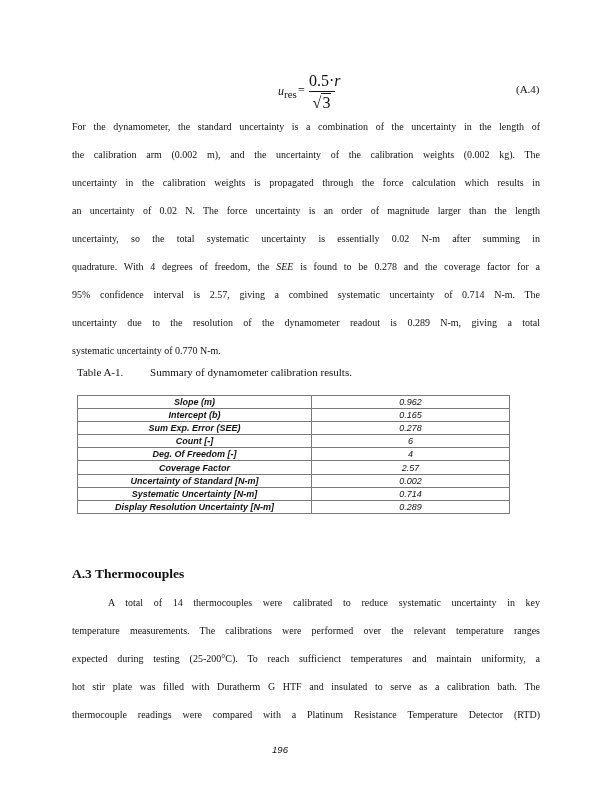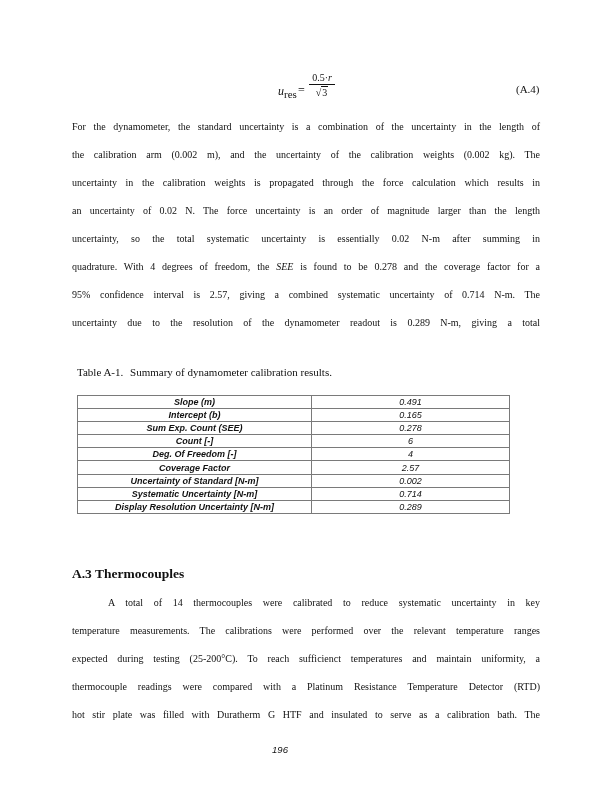--- a/index.html
+++ b/index.html
@@ -4,35 +4,35 @@
 <style>
   html, body { margin: 0; padding: 0; background: #ffffff; }
   body { width: 612px; height: 792px; position: relative; overflow: hidden; color: #111; }
   .serif { font-family: "Liberation Serif", "DejaVu Serif", serif; }
   .sans { font-family: "Liberation Sans", "DejaVu Sans", sans-serif; font-style: italic; }
 
   .equation { position: absolute; top: 72px; left: 0; width: 612px; height: 40px; }
   .eq-lhs { position: absolute; left: 278px; top: 12px; font-size: 12px; font-style: italic; }
   .eq-lhs sub { font-size: 11px; font-style: normal; }
   .eq-eq { position: absolute; left: 298px; top: 11px; font-size: 12px; }
-  .eq-frac { position: absolute; left: 309px; top: 0px; width: 26px; text-align: center; font-size: 10px; }
+  .eq-frac { position: absolute; left: 309px; top: 0px; width: 26px; text-align: center; font-size: 16px; }
   .eq-num { display: block; border-bottom: 1px solid #111; padding-bottom: 1px; white-space: nowrap; }
   .eq-num i { font-style: italic; }
   .eq-den { display: block; padding-top: 2px; }
   .sqrt { display: inline-block; }
   .sqrt .rad { border-top: 1px solid #111; padding: 0 1px; }
   .eq-label { position: absolute; left: 516px; top: 11px; font-size: 11px; }
 
   .para { position: absolute; left: 72px; width: 468px; font-size: 10px; line-height: 28px; text-align: justify; text-align-last: left; }
   .p1 { top: 113px; }
   .p1 .line { display: block; text-align: justify; text-align-last: justify; height: 28px; }
   .p1 .line.last { text-align-last: left; }
 
   .caption { position: absolute; left: 77px; top: 366px; font-size: 11px; }
-  .caption .num { margin-right: 4px; }
+  .caption .num { margin-right: 24px; }
 
   table.data { position: absolute; left: 77px; top: 395px; width: 433px; border-collapse: collapse; font-size: 9px; }
   table.data td { border: 1px solid #7a7a7a; height: 12.1px; padding: 0; text-align: center; line-height: 12px; }
   table.data td.label { width: 234px; font-weight: bold; }
   table.data td.value { width: 198px; }
 
   .heading { position: absolute; left: 72px; top: 566px; font-size: 13.5px; font-weight: bold; }
 
   .p2 { top: 589px; }
   .p2 .line { display: block; text-align: justify; text-align-last: justify; height: 28px; }
@@ -55,39 +55,40 @@
 
 <div class="para p1 serif">
   <span class="line">For the dynamometer, the standard uncertainty is a combination of the uncertainty in the length of</span>
   <span class="line">the calibration arm (0.002 m), and the uncertainty of the calibration weights (0.002 kg). The</span>
   <span class="line">uncertainty in the calibration weights is propagated through the force calculation which results in</span>
   <span class="line">an uncertainty of 0.02 N. The force uncertainty is an order of magnitude larger than the length</span>
   <span class="line">uncertainty, so the total systematic uncertainty is essentially 0.02 N-m after summing in</span>
   <span class="line"><span>quadrature. With 4 degrees of freedom, the </span><i>SEE</i><span> is found to be 0.278 and the coverage factor for a</span></span>
   <span class="line">95% confidence interval is 2.57, giving a combined systematic uncertainty of 0.714 N-m. The</span>
   <span class="line">uncertainty due to the resolution of the dynamometer readout is 0.289 N-m, giving a total</span>
+  <span class="line last">systematic uncertainty of 0.770 N-m.</span>
 </div>
 
 <div class="caption serif">
   <span class="num">Table A-1.</span>
   <span>Summary of dynamometer calibration results.</span>
 </div>
 
 <table class="data sans">
   <tbody>
     <tr>
         <td class="label">Slope (m)</td>
-        <td class="value">0.491</td>
+        <td class="value">0.962</td>
       </tr>
     <tr>
         <td class="label">Intercept (b)</td>
         <td class="value">0.165</td>
       </tr>
     <tr>
-        <td class="label">Sum Exp. Count (SEE)</td>
+        <td class="label">Sum Exp. Error (SEE)</td>
         <td class="value">0.278</td>
       </tr>
     <tr>
         <td class="label">Count [-]</td>
         <td class="value">6</td>
       </tr>
     <tr>
         <td class="label">Deg. Of Freedom [-]</td>
         <td class="value">4</td>
       </tr>
@@ -109,17 +110,17 @@
       </tr>
   </tbody>
 </table>
 
 <div class="heading serif">A.3 Thermocouples</div>
 
 <div class="para p2 serif">
   <span class="line indent">A total of 14 thermocouples were calibrated to reduce systematic uncertainty in key</span>
   <span class="line">temperature measurements. The calibrations were performed over the relevant temperature ranges</span>
   <span class="line">expected during testing (25-200°C). To reach sufficienct temperatures and maintain uniformity, a</span>
+  <span class="line">hot stir plate was filled with Duratherm G HTF and insulated to serve as a calibration bath. The</span>
   <span class="line">thermocouple readings were compared with a Platinum Resistance Temperature Detector (RTD)</span>
-  <span class="line">hot stir plate was filled with Duratherm G HTF and insulated to serve as a calibration bath. The</span>
 </div>
 
 <div class="page-num sans">196</div>
 
 </body></html>

